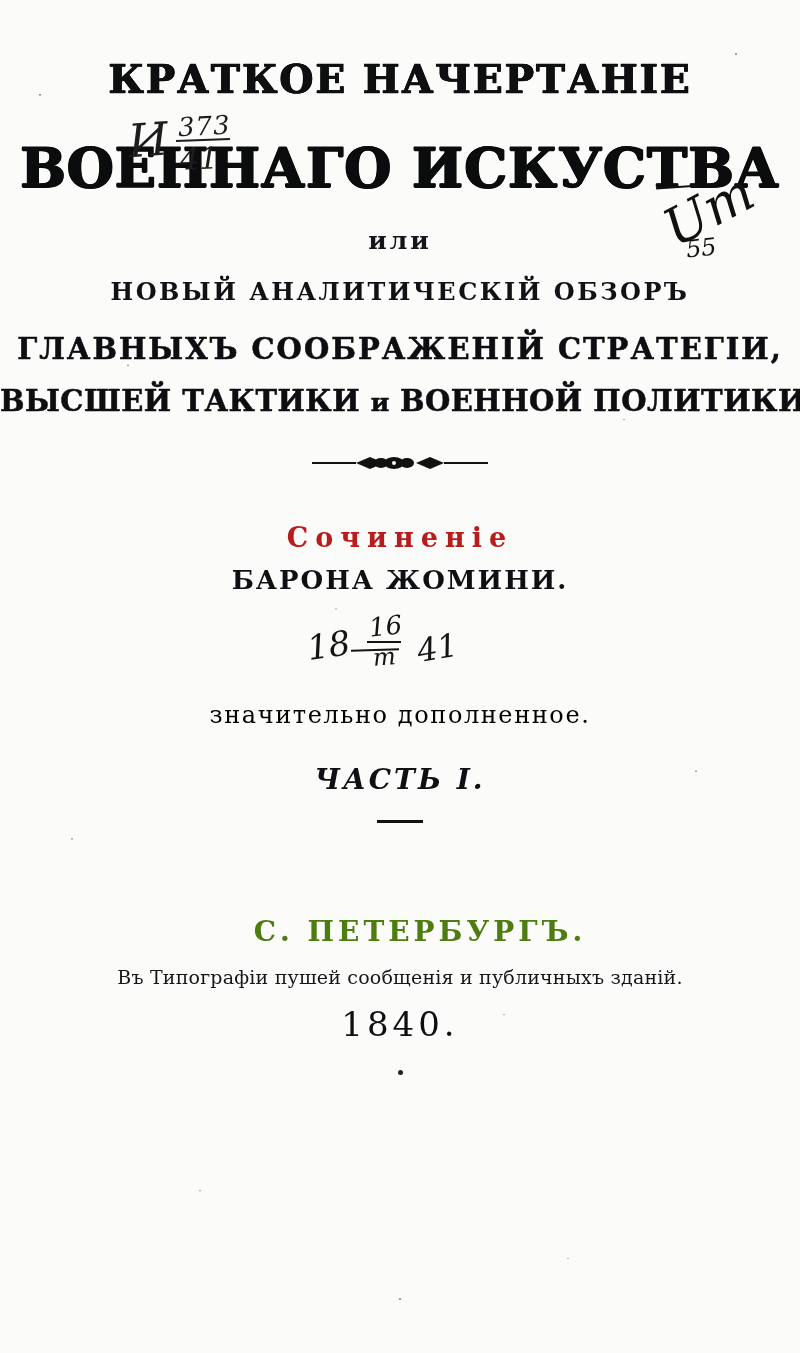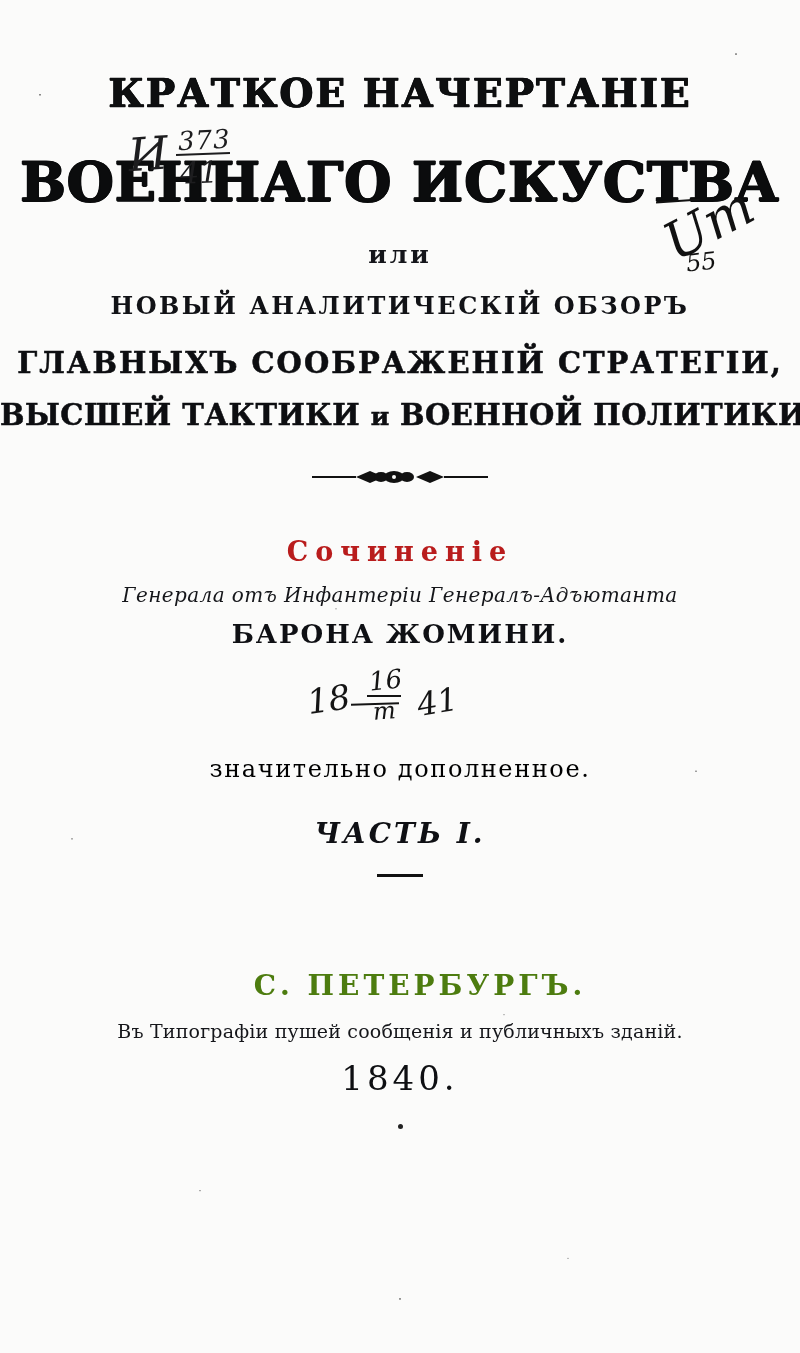--- a/index.html
+++ b/index.html
@@ -109,21 +109,21 @@
     font-family: "DejaVu Serif", serif;
     font-style: italic;
     color: #111;
   }
   .stamp .b1 { left: 6px;  top: -6px; font-size: 52px; transform: rotate(-28deg); }
   .stamp .b3 { left: 30px; top: 48px; font-size: 24px; transform: rotate(-6deg); }
   .stamp .b4 { left: 26px; top: 40px; width: 44px; height: 2px; background: #111; transform: rotate(-4deg); }
 
   
   .title-main {
-    margin-top: 70px;
+    margin-top: 56px;
     font-family: "DejaVu Serif", serif;
     font-weight: bold;
     font-size: 39px;
     letter-spacing: 2px;
     color: #0e0f10;
     -webkit-text-stroke: 0.7px #0e0f10;
     text-shadow: 0.6px 0 0 #0e0f10, -0.6px 0 0 #0e0f10;
     white-space: nowrap;
   }
   .title-big {
@@ -342,21 +342,20 @@
       <path d="M46 9 L60 3 L74 9 L60 15 Z" fill="#111"></path>
       <path d="M106 9 L120 3 L134 9 L120 15 Z" fill="#111"></path>
       <ellipse cx="84" cy="9" rx="10" ry="6" fill="#111"></ellipse>
       <ellipse cx="97" cy="9" rx="7" ry="5" fill="#111"></ellipse>
       <ellipse cx="71" cy="9" rx="7" ry="5" fill="#111"></ellipse>
       <circle cx="84" cy="9" r="2" fill="#fbfbfa"></circle>
     </svg>
 
     
     <div class="author-word">Сочиненiе</div>
-    <div class="author-rank">Генерала отъ Инфантерiи Генералъ-Адъютанта</div>
     <div class="author-name">БАРОНА ЖОМИНИ.</div>
 
     
     <div class="hand-date">
       <span class="hd-18">18</span>
       <div class="hd-dash"></div>
       <span class="hd-16">16</span>
       <div class="hd-bar"></div>
       <span class="hd-m">m</span>
       <span class="hd-41">41</span>

